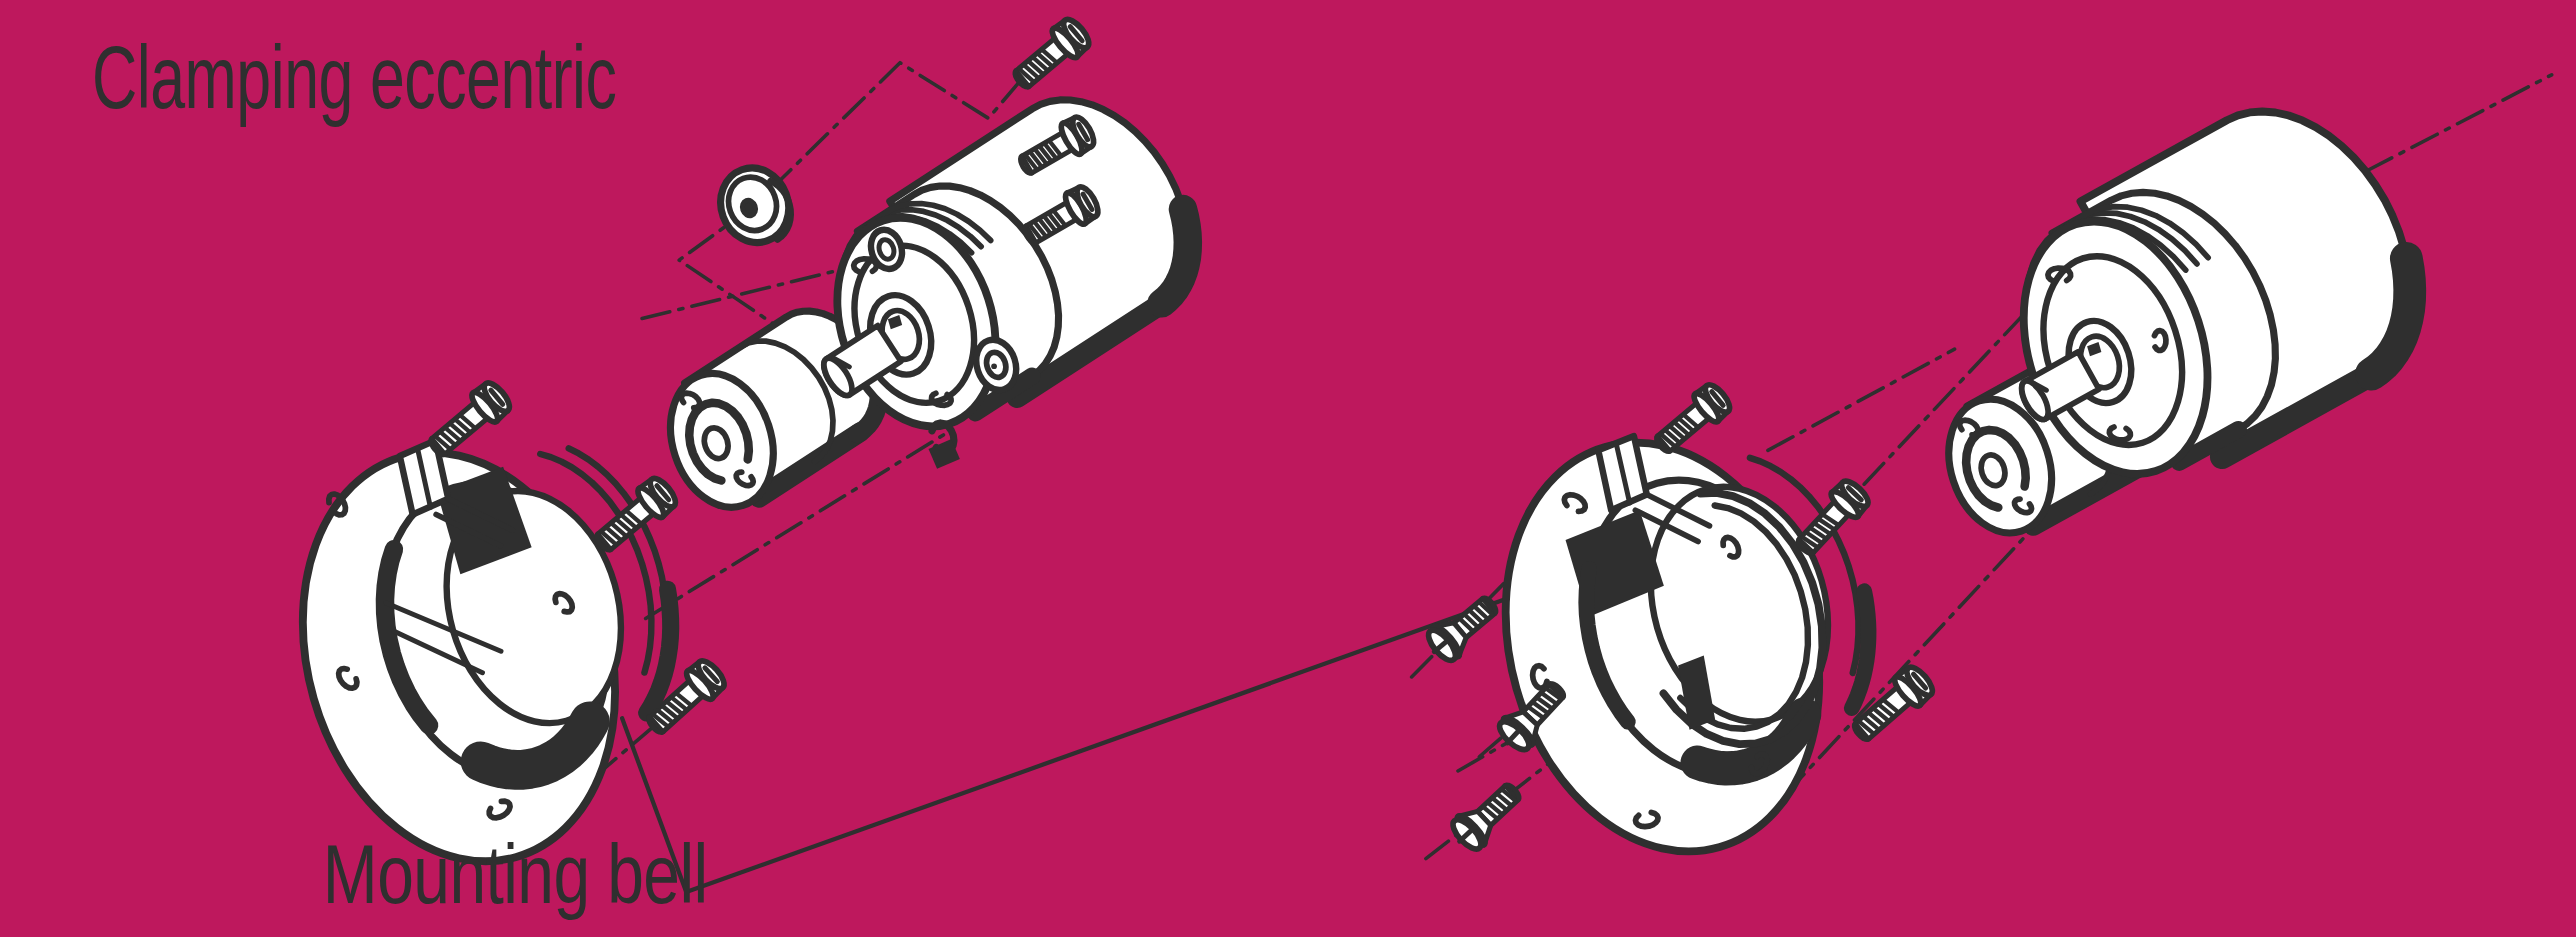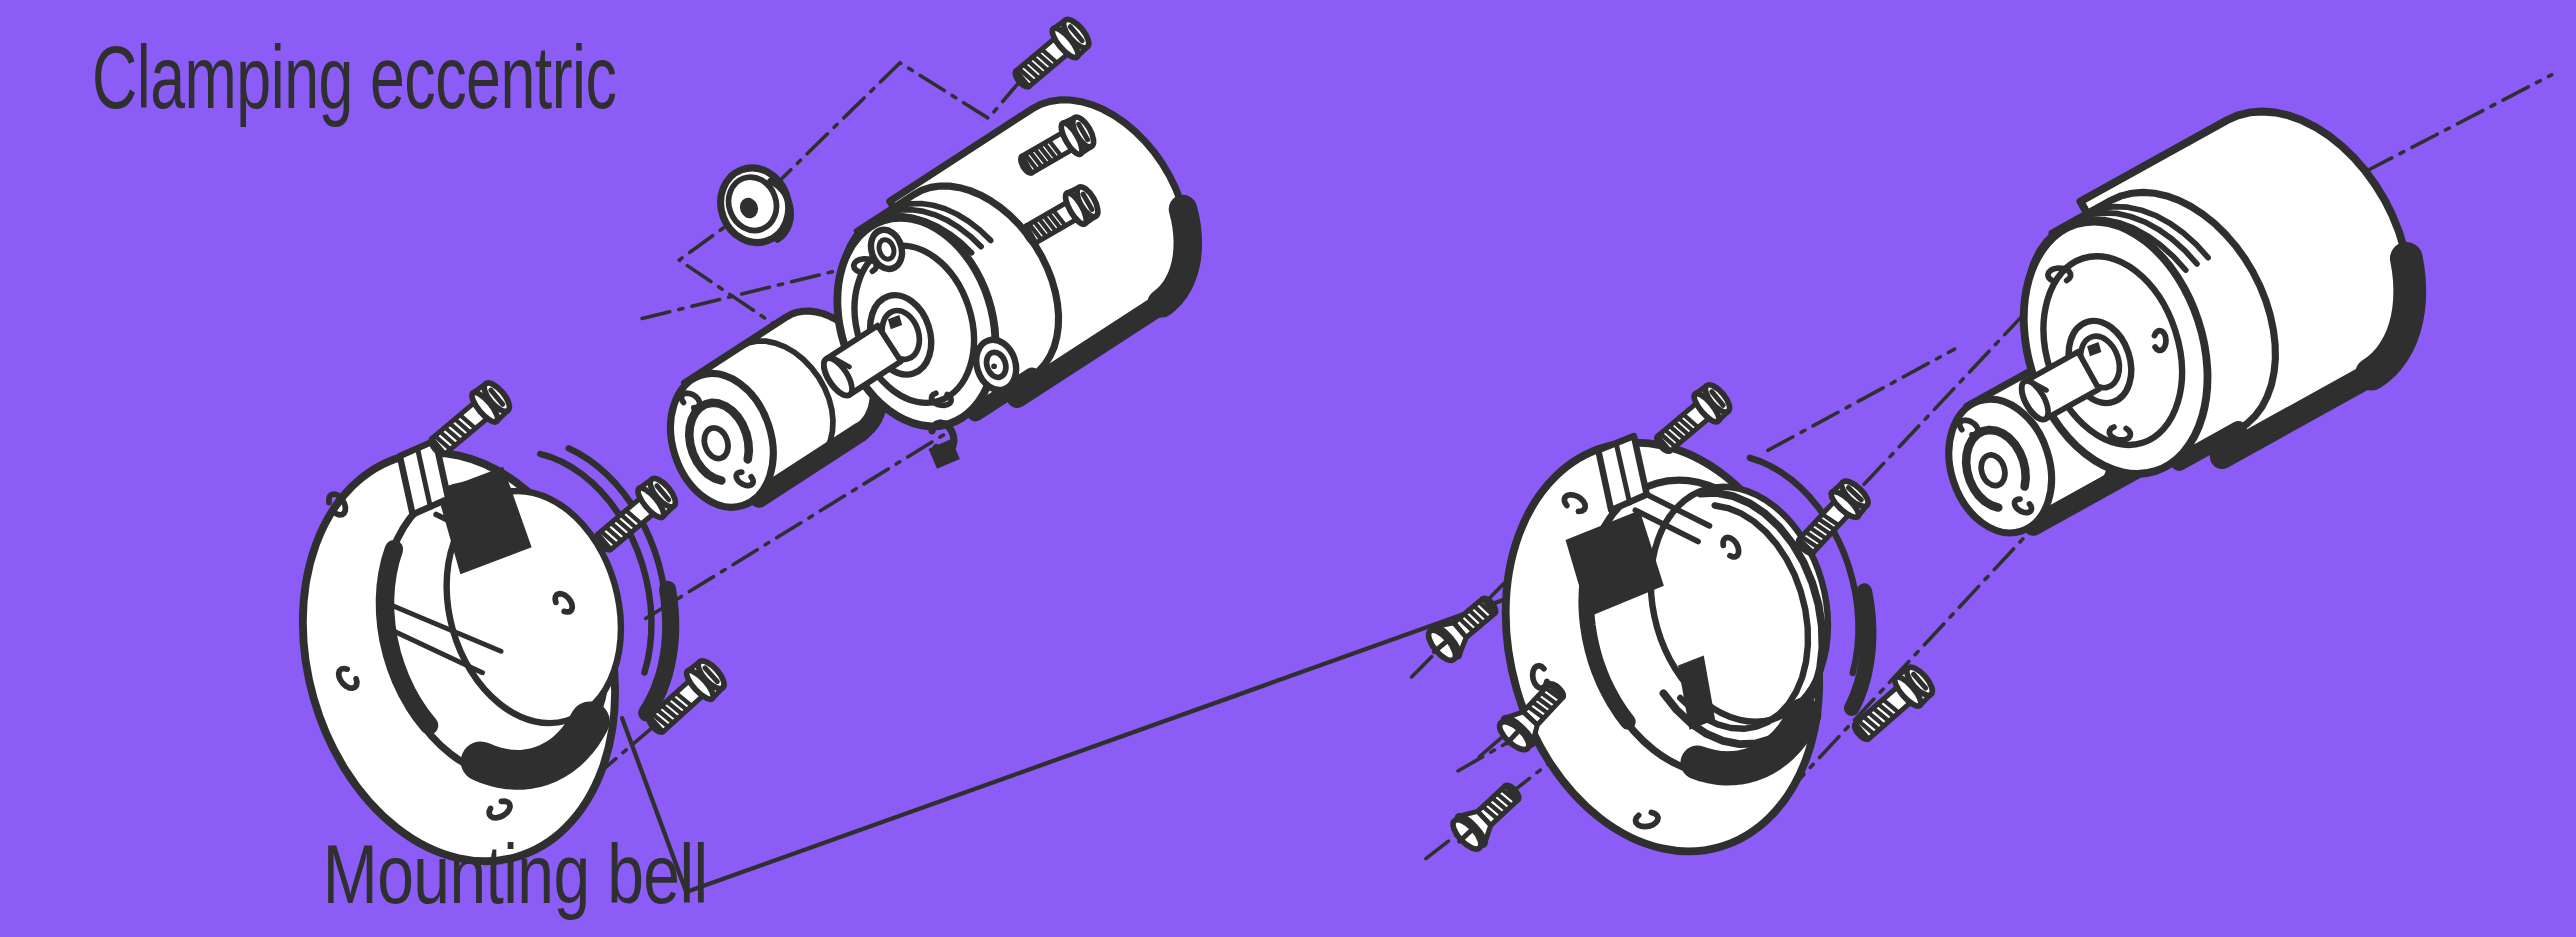--- a/index.html
+++ b/index.html
@@ -1,16 +1,16 @@
 <!DOCTYPE html>
 <html style="font-size:11.4px"><head>
 <meta charset="utf-8">
 <style>
   html,body{margin:0;padding:0;background:#ffffff;overflow:hidden;}
-  .stage{width:100vw;height:100vh;display:flex;align-items:flex-start;justify-content:center;background:#8b5cf6;}
+  .stage{width:100vw;height:100vh;display:flex;align-items:flex-start;justify-content:center;background:#be185d;}
   svg{width:100%;height:100%;display:block;}
   .lbl{font-family:"Liberation Sans",sans-serif;font-weight:400;font-size:125px;letter-spacing:-1px;}
   .lbl2{font-family:"Liberation Sans",sans-serif;font-weight:400;font-size:118px;letter-spacing:-1px;}
 </style>
 </head>
 <body style="background: rgb(255, 255, 255);">
 
 <div class="stage">
   <svg viewBox="0 0 3613 1315" preserveAspectRatio="xMidYMid meet" role="img">
     <g id="art">

